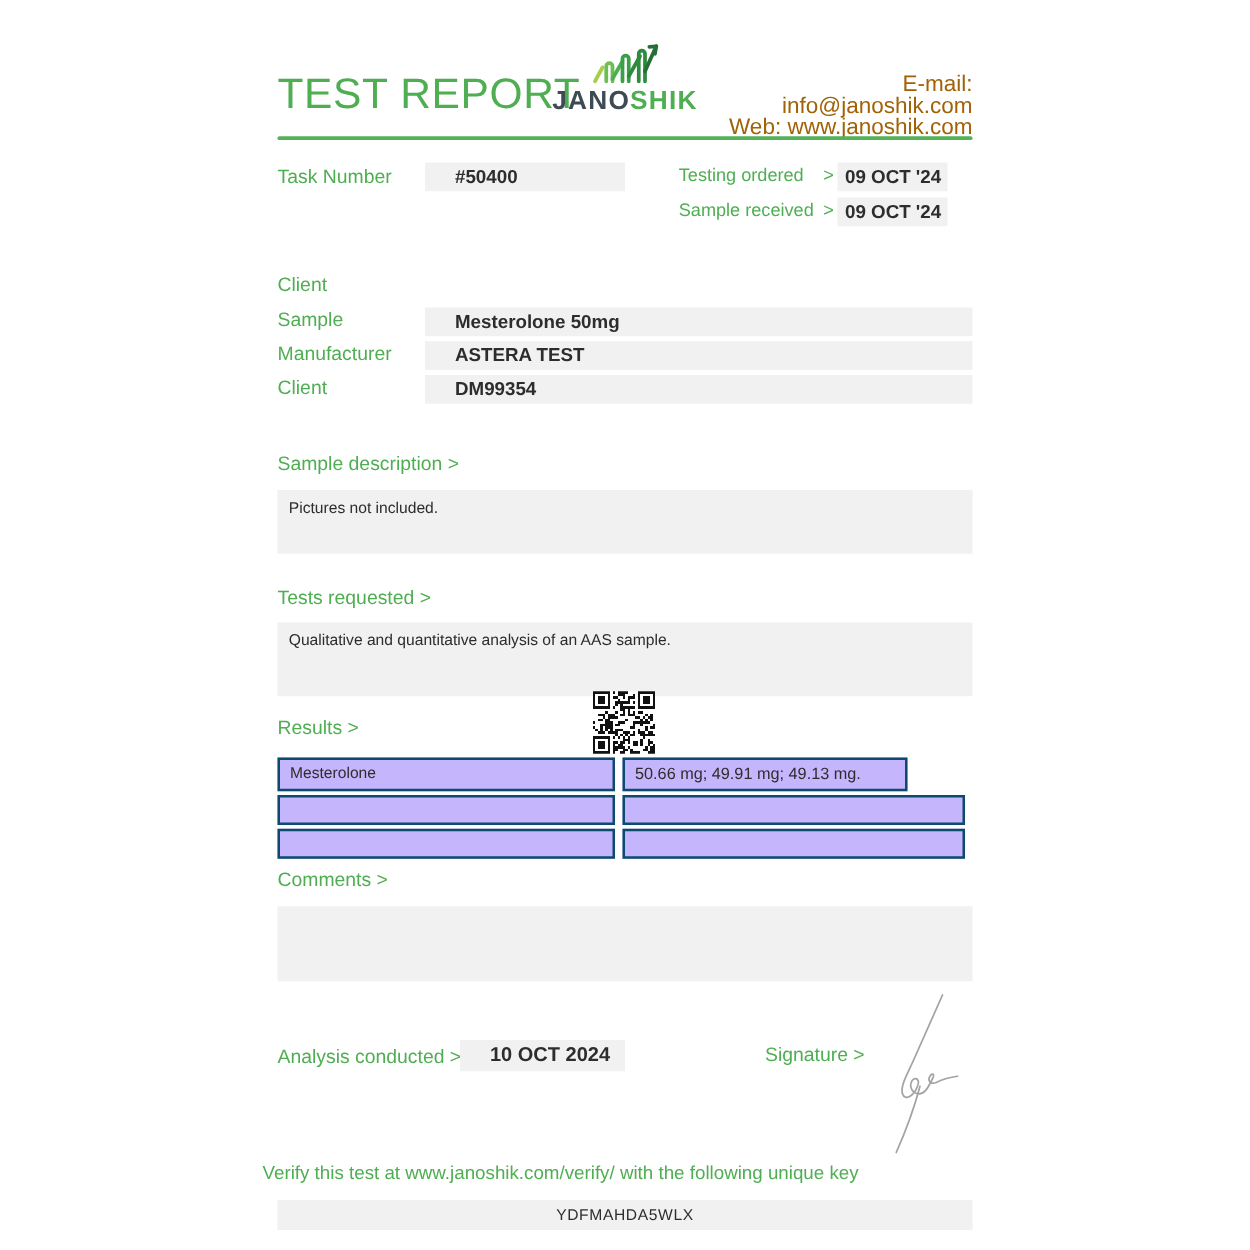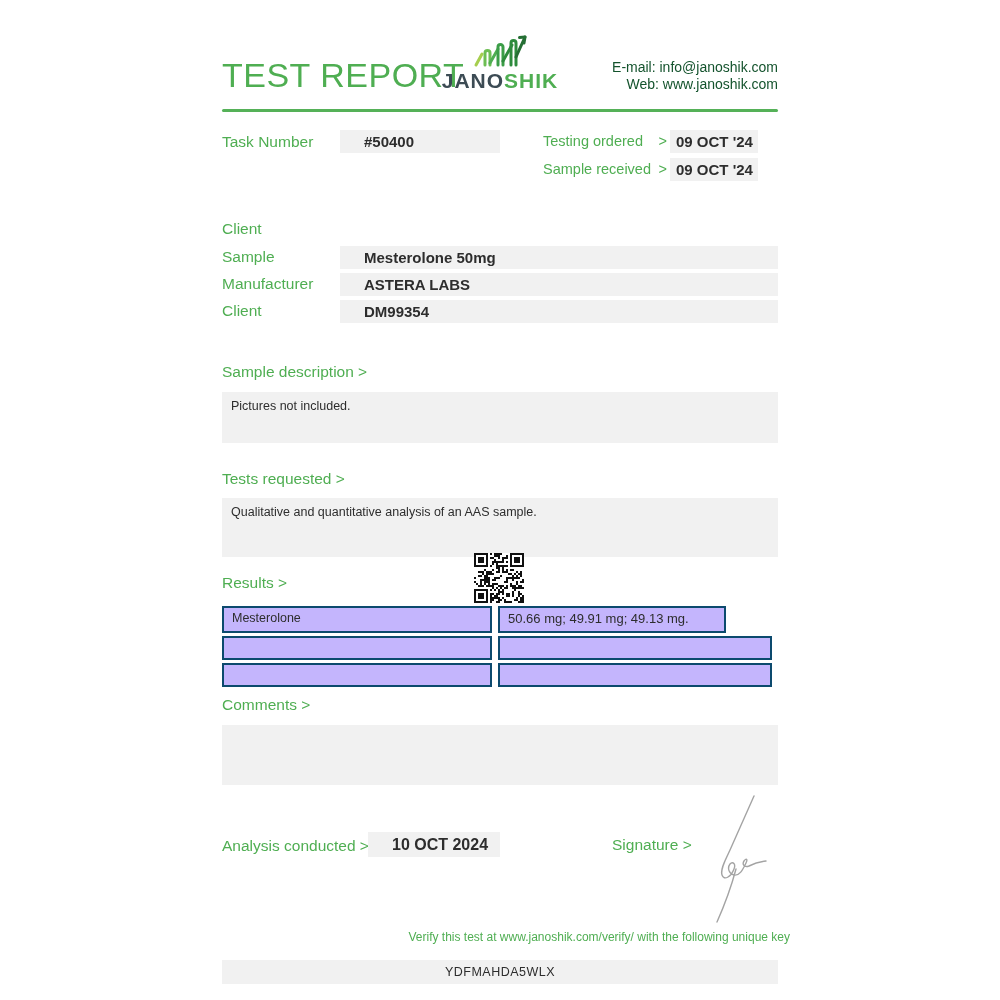--- a/index.html
+++ b/index.html
@@ -10,21 +10,21 @@
     background:#ffffff; overflow:hidden;
   }
   .abs { position:absolute; }
 
   
   .title { left:222px; top:56px; font-size:34px; font-weight:500; color:#4FAE52; letter-spacing:0.5px; }
   .logo { left:430px; top:33px; width:140px; text-align:center; }
   .logo-word { font-size:21px; font-weight:700; letter-spacing:1px; }
   .logo-word .dark { color:#3C4B54; }
   .logo-word .green { color:#4FAE52; }
-  .contact { left:580px; top:59px; width:198px; text-align:right; font-size:14px; line-height:17px; color:#14532d; }
+  .contact { left:580px; top:59px; width:198px; text-align:right; font-size:18px; line-height:17px; color:#a16207; }
   .divider { left:222px; top:109px; width:556px; height:3px; background:#55B158; border-radius:2px; }
 
   
   .glabel { color:#4FAE52; font-size:15.5px; font-weight:500; white-space:nowrap; }
   .field { background:#F1F1F1; color:#2D2D2D; font-weight:600; font-size:15px; line-height:23px; padding-left:24px; white-space:nowrap; overflow:hidden; }
 
   
   .task-label { left:222px; top:133px; }
   .task-box { left:340px; top:130px; width:160px; height:23px; }
   .date-label { left:543px; width:124px; display:flex; justify-content:space-between; font-size:14.5px; }
@@ -36,21 +36,21 @@
 
   
   .secbox { left:222px; width:556px; background:#F1F1F1; color:#2D2D2D; font-size:12.5px; padding:7px 9px; }
 
   
   .cell { border:2px solid #0c4a6e; background:#c4b5fd; color:#2D2D2D; font-size:12.5px; line-height:21px; padding-left:8px; white-space:nowrap; overflow:hidden; }
   .cell.result { font-size:13px; font-weight:500; }
 
   
   .sig-label { left:612px; top:836px; }
-  .verify-text { left:210px; top:930px; width:580px; text-align:right; color:#4FAE52; font-size:12px; font-weight:500; }
+  .verify-text { left:210px; top:930px; width:580px; text-align:left; color:#4FAE52; font-size:15px; font-weight:500; }
   .key-box { left:222px; top:960px; width:556px; height:24px; background:#F1F1F1; color:#2D2D2D;
              font-size:12.5px; line-height:24px; text-align:center; letter-spacing:0.5px; font-weight:500; }
   svg { display:block; }
 </style>
 </head>
 <body>
 
 <div class="page">
 
   <div class="abs title">TEST REPORT</div>
@@ -92,21 +92,21 @@
       <span>&gt;</span>
   </div>
   <div class="abs field date-box" style="top:158px;">09 OCT '24</div>
 
   <div class="abs glabel info-label" style="top:220px;">Client</div>
 
   <div class="abs glabel info-label" style="top:248px;">Sample</div>
   <div class="abs field info-box" style="top:246px;">Mesterolone 50mg</div>
 
   <div class="abs glabel info-label" style="top:275px;">Manufacturer</div>
-  <div class="abs field info-box" style="top:273px;">ASTERA LABS</div>
+  <div class="abs field info-box" style="top:273px;">ASTERA TEST</div>
 
   <div class="abs glabel info-label" style="top:302px;">Client</div>
   <div class="abs field info-box" style="top:300px;">DM99354</div>
 
   <div class="abs glabel" style="left:222px; top:363px;">Sample description &gt;</div>
   <div class="abs secbox" style="top:392px; height:51px;">Pictures not included.</div>
 
   <div class="abs glabel" style="left:222px; top:470px;">Tests requested &gt;</div>
   <div class="abs secbox" style="top:498px; height:59px;">Qualitative and quantitative analysis of an AAS sample.</div>
 

